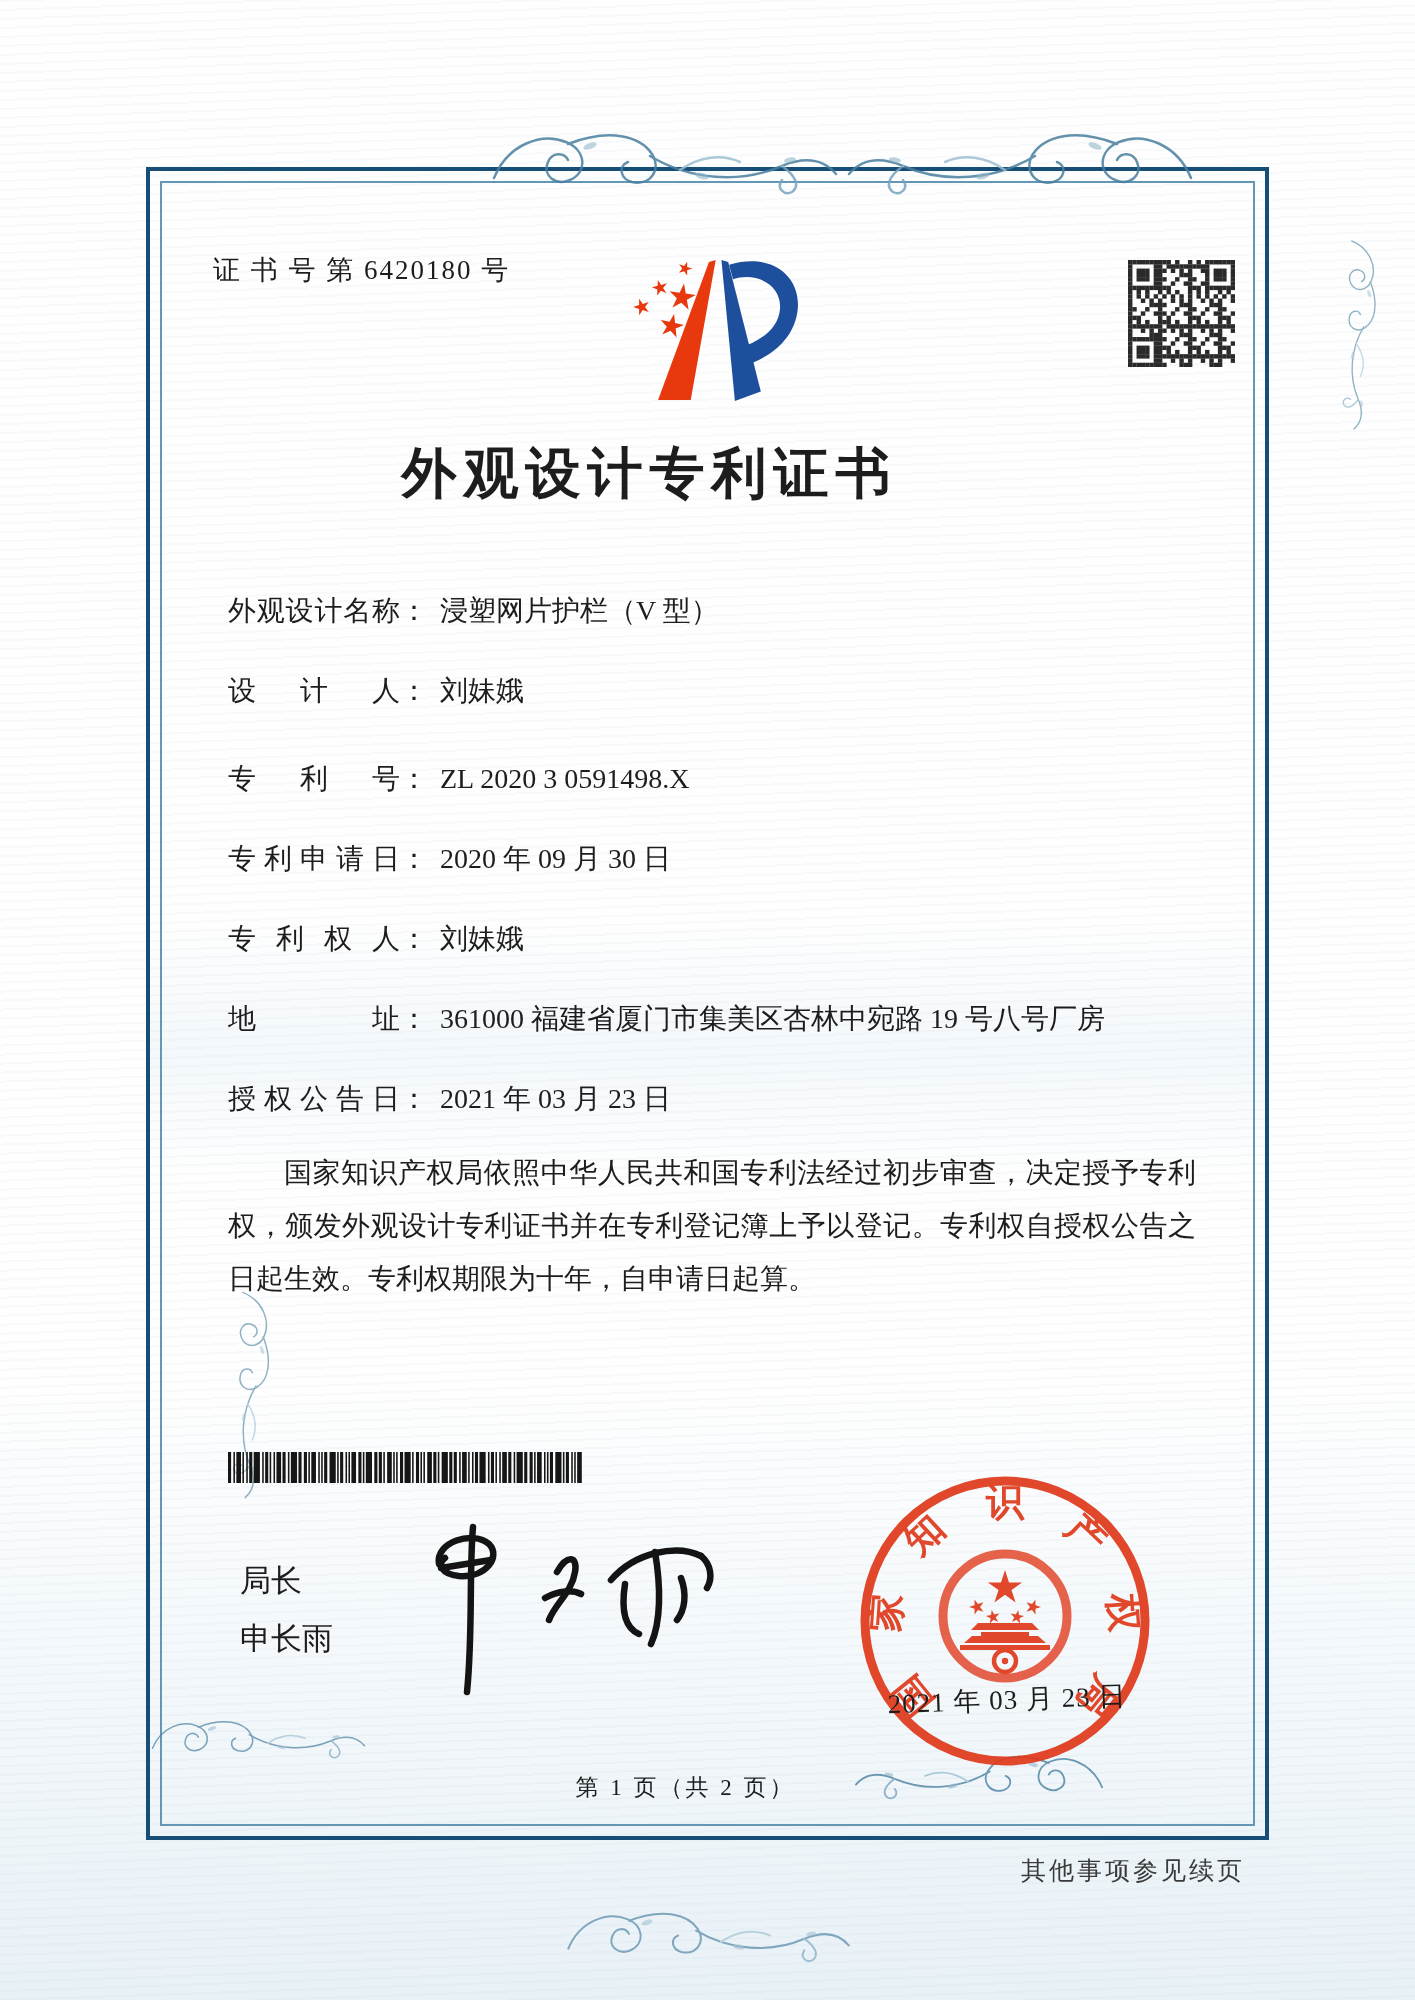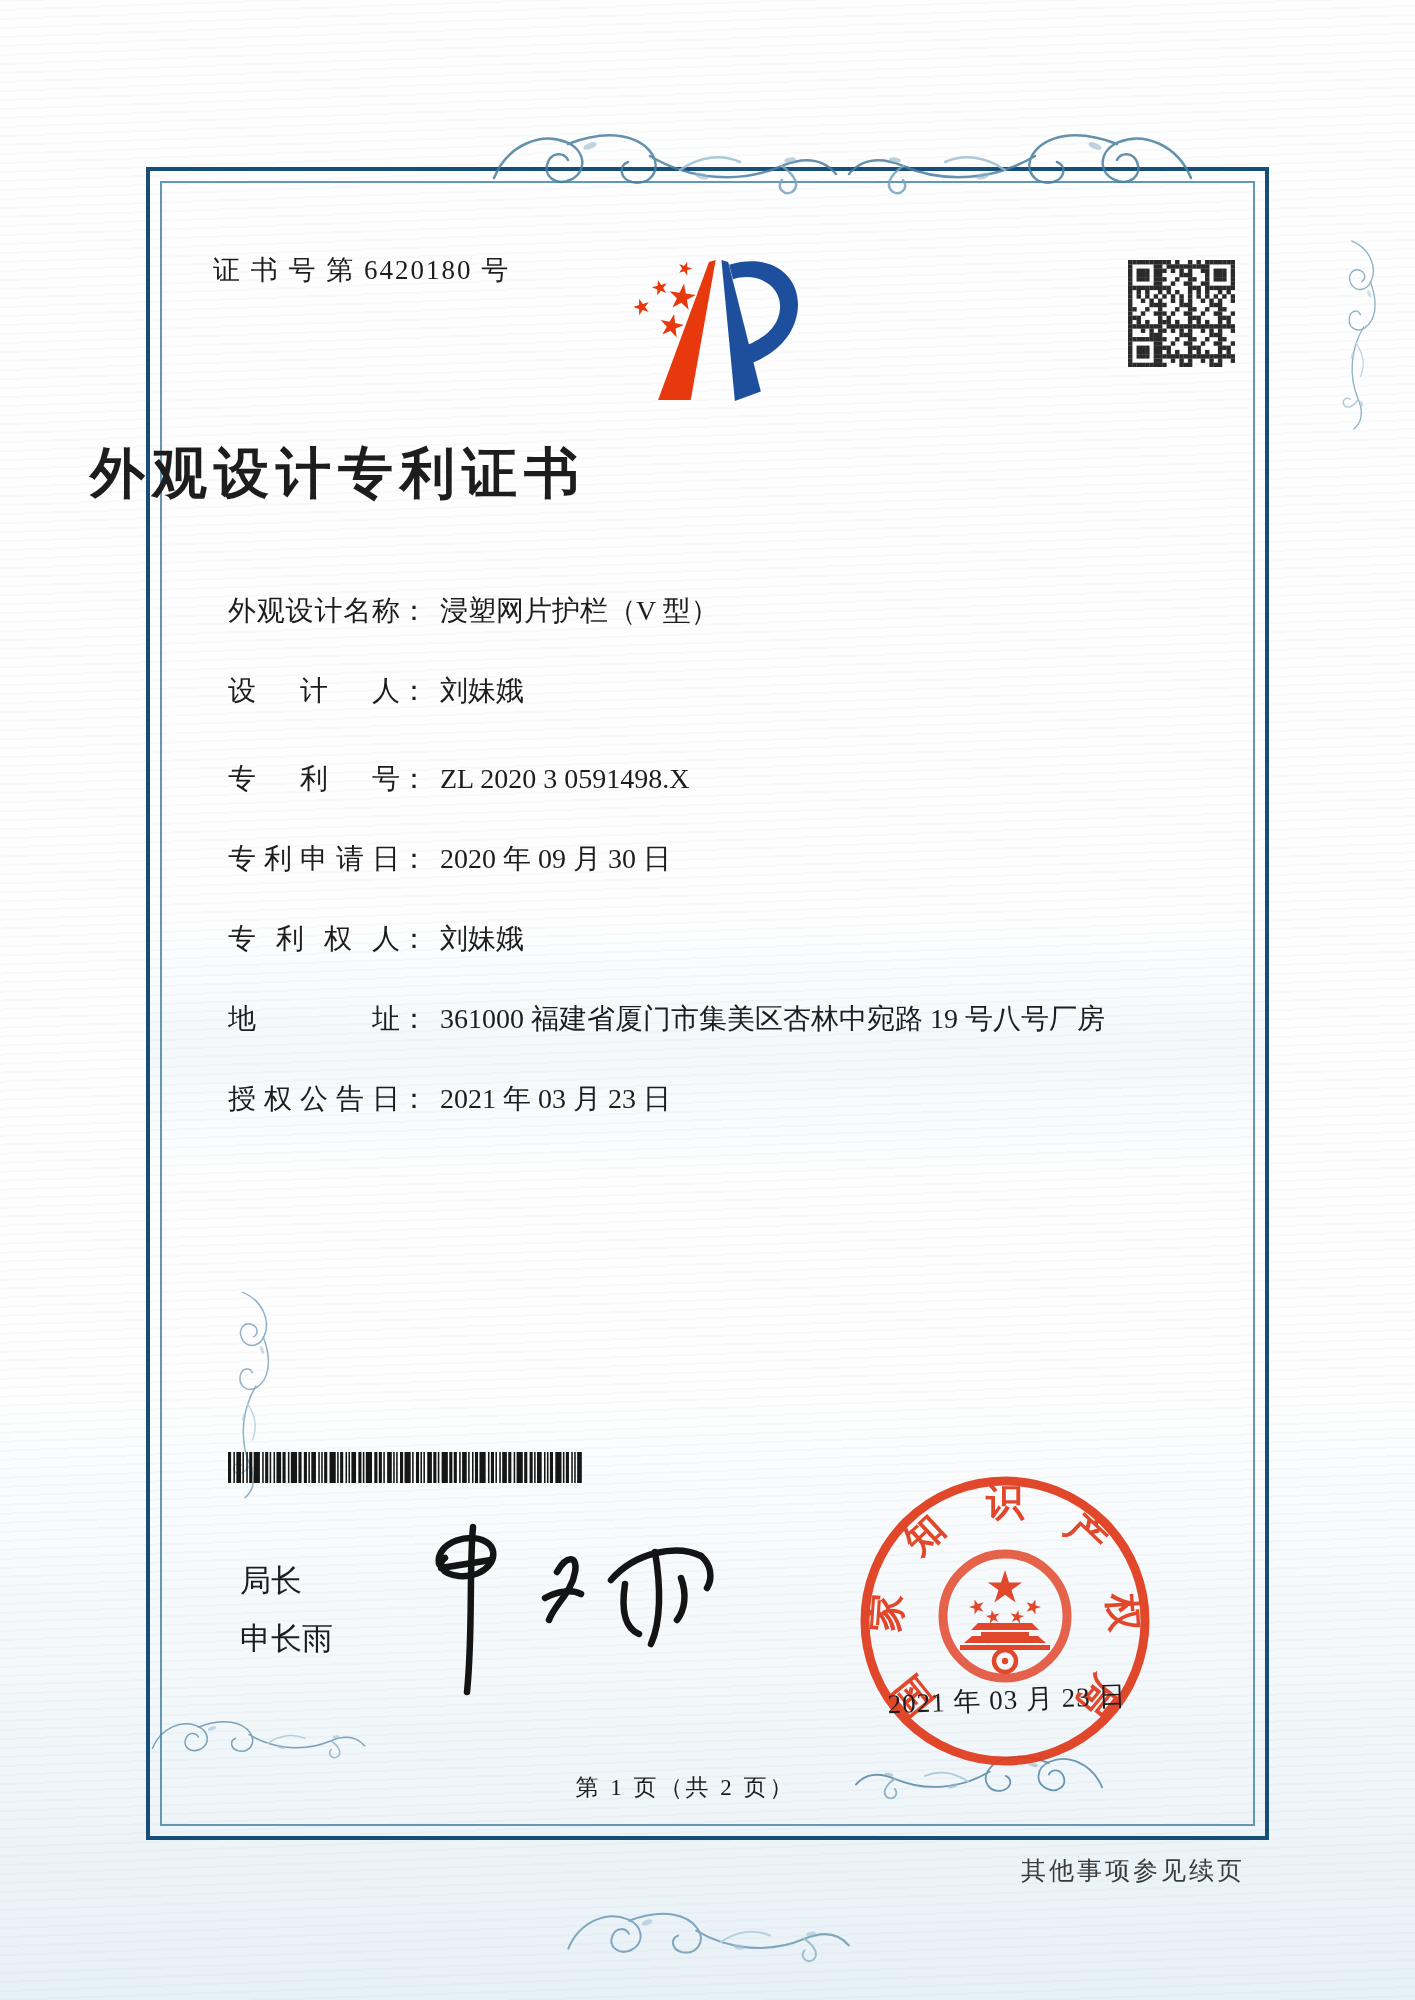--- a/index.html
+++ b/index.html
@@ -22,21 +22,21 @@
     left:0;top:1380px;width:1415px;height:620px;pointer-events:none;
     background:linear-gradient(180deg,rgba(173,205,225,0),rgba(168,203,224,.26));
   }
   
   .frame-outer{left:146px;top:167px;width:1115px;height:1665px;border:4px solid #174e77;}
   .frame-inner{left:160px;top:181px;width:1091px;height:1641px;border:2px solid #6497b4;}
   
   .cert-no{left:213px;top:252px;font-size:27px;letter-spacing:2px;}
   .qr{left:1128px;top:260px;width:107px;height:107px;}
   .logo{left:612px;top:248px;width:192px;height:166px;}
-  .title{left:90px;top:437px;width:1119px;font-size:55px;font-weight:bold;letter-spacing:7px;}
+  .title{left:90px;top:437px;width:1119px;text-align:center;font-size:55px;font-weight:bold;letter-spacing:7px;}
   
   .frow{position:absolute;left:228px;font-size:28px;white-space:nowrap;}
   .flabel{display:inline-block;width:172px;text-align:justify;text-align-last:justify;vertical-align:bottom;}
   .fcolon{margin-right:12px;}
   .grant-pair{position:absolute;left:672px;top:0;white-space:nowrap;}
   .glabel{display:inline-block;}
   
   .paras{left:228px;top:1146px;width:968px;font-size:28px;line-height:53px;text-align:justify;}
   .paras p{margin:0;text-indent:2em;}
   
@@ -489,20 +489,21 @@
   <span class="flabel">专利权人</span><span class="fcolon">：</span><span>刘妹娥</span>
 </div>
 <div class="frow" style="top:1000px">
   <span class="flabel">地址</span><span class="fcolon">：</span><span>361000 福建省厦门市集美区杏林中宛路 19 号八号厂房</span>
 </div>
 <div class="frow" style="top:1080px">
   <span class="flabel">授权公告日</span><span class="fcolon">：</span><span>2021 年 03 月 23 日</span>
 </div>
 
 <div class="abs paras">
+  <p>国家知识产权局依照中华人民共和国专利法经过初步审查，决定授予专利权，颁发外观设计专利证书并在专利登记簿上予以登记。专利权自授权公告之日起生效。专利权期限为十年，自申请日起算。</p>
 </div>
 
 <svg class="abs barcode" id="barcode-svg" viewBox="0 0 356 31">
     <rect x="0" y="0" width="3.1" height="31" fill="#161616"></rect>
     <rect x="5.4" y="0" width="1.55" height="31" fill="#161616"></rect>
     <rect x="8.350000000000001" y="0" width="4.65" height="31" fill="#161616"></rect>
     <rect x="14.400000000000002" y="0" width="1.55" height="31" fill="#161616"></rect>
     <rect x="18.25" y="0" width="1.55" height="31" fill="#161616"></rect>
     <rect x="21.2" y="0" width="3.1" height="31" fill="#161616"></rect>
     <rect x="25.7" y="0" width="6.2" height="31" fill="#161616"></rect>

